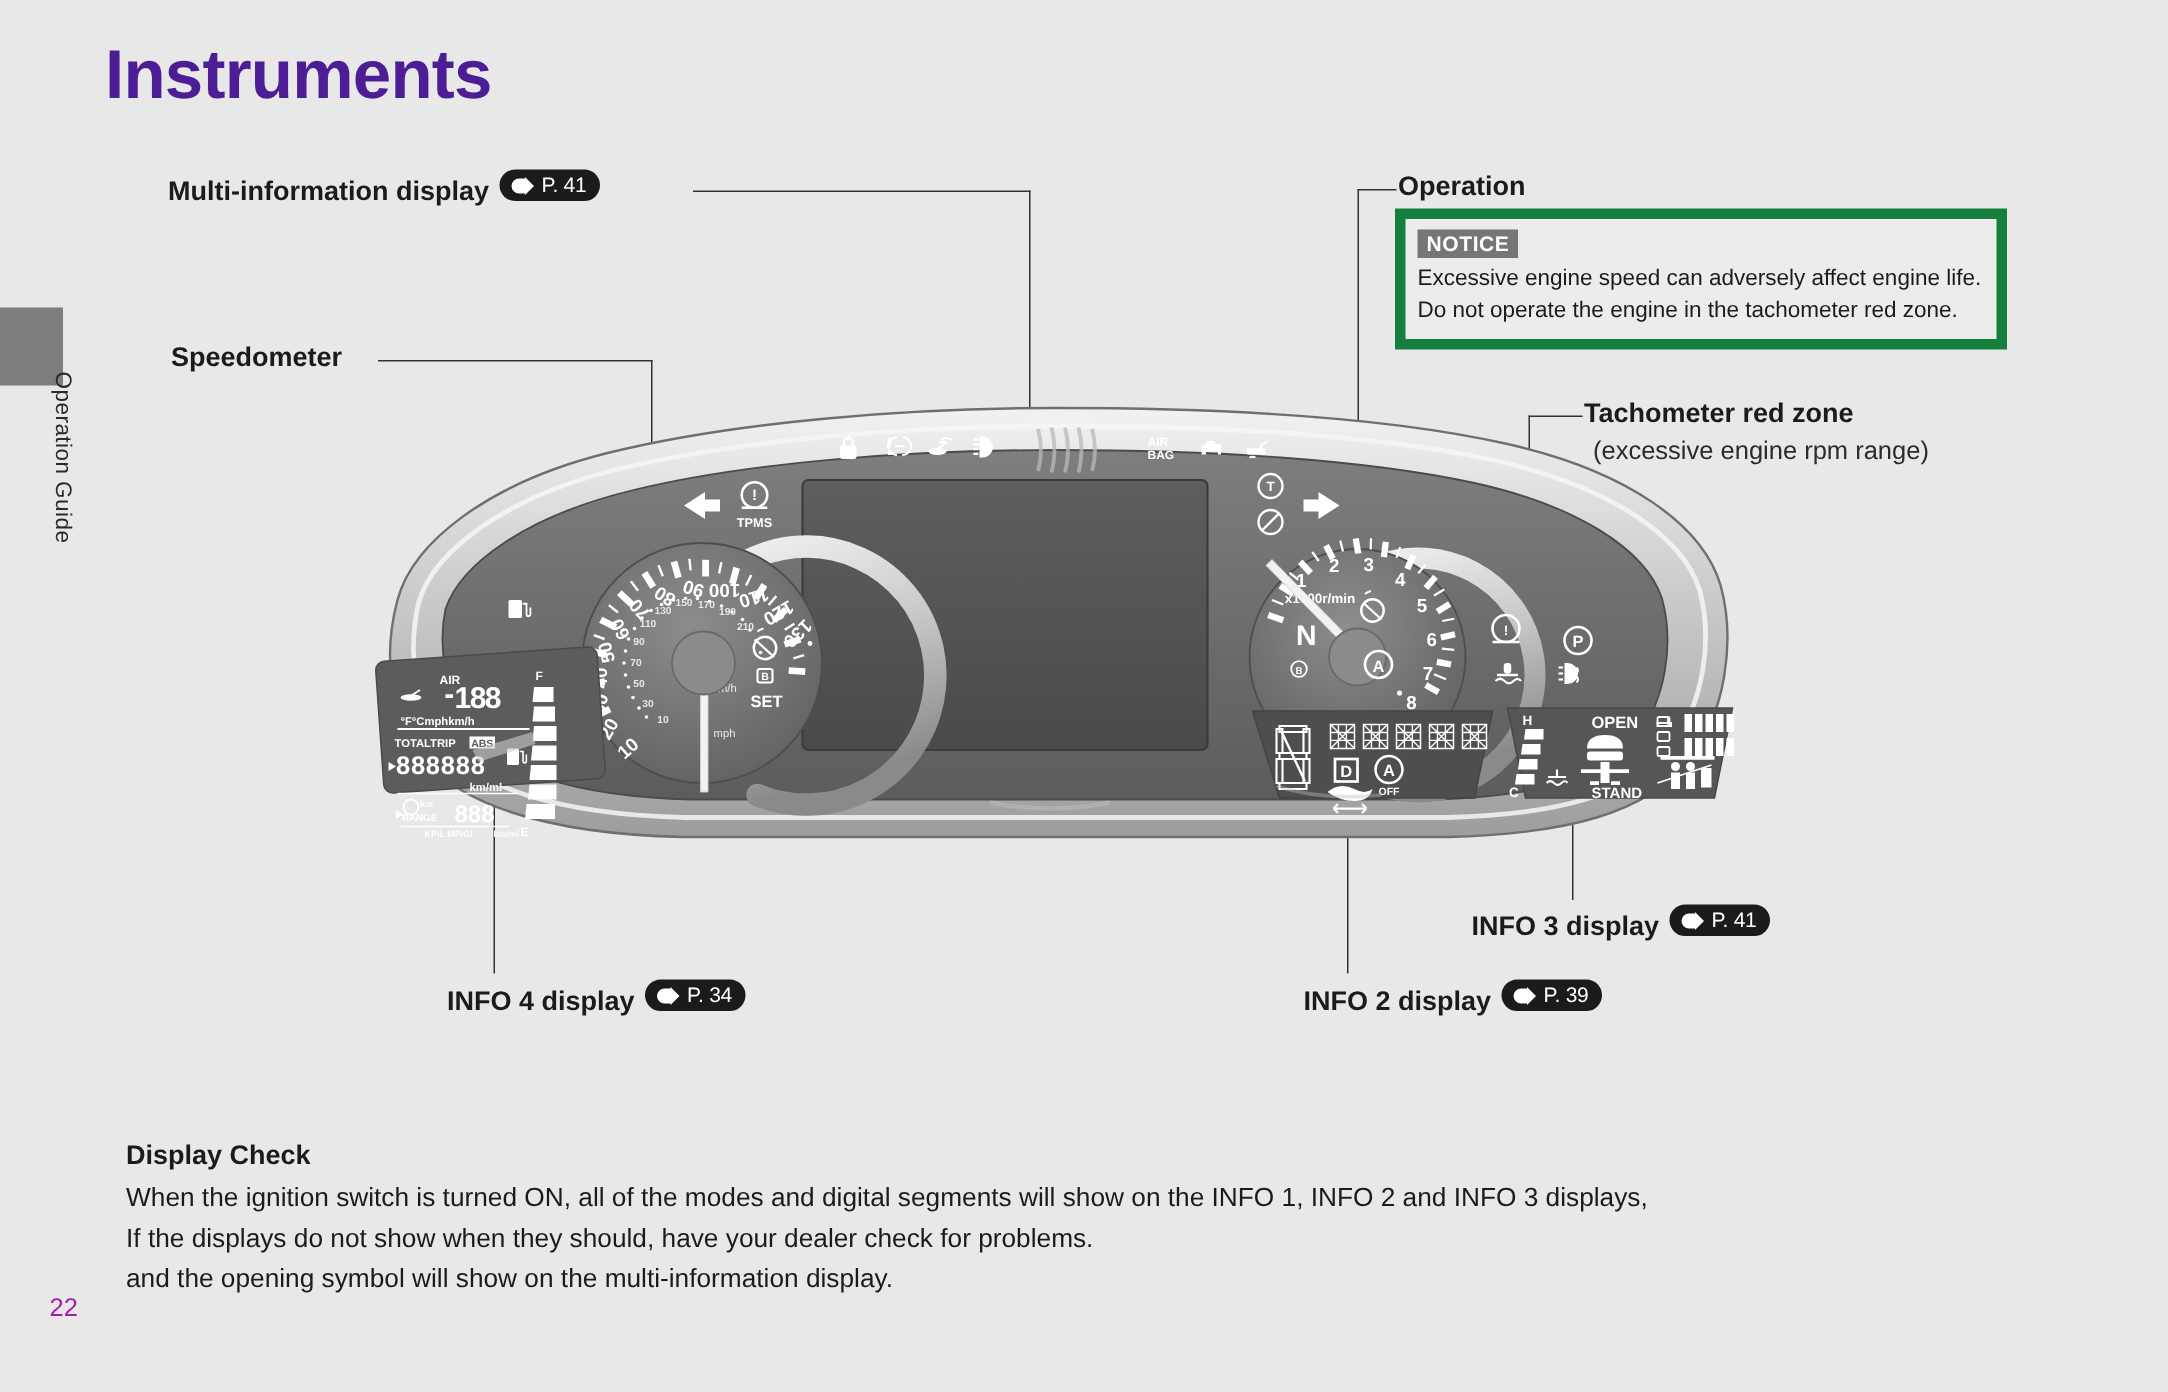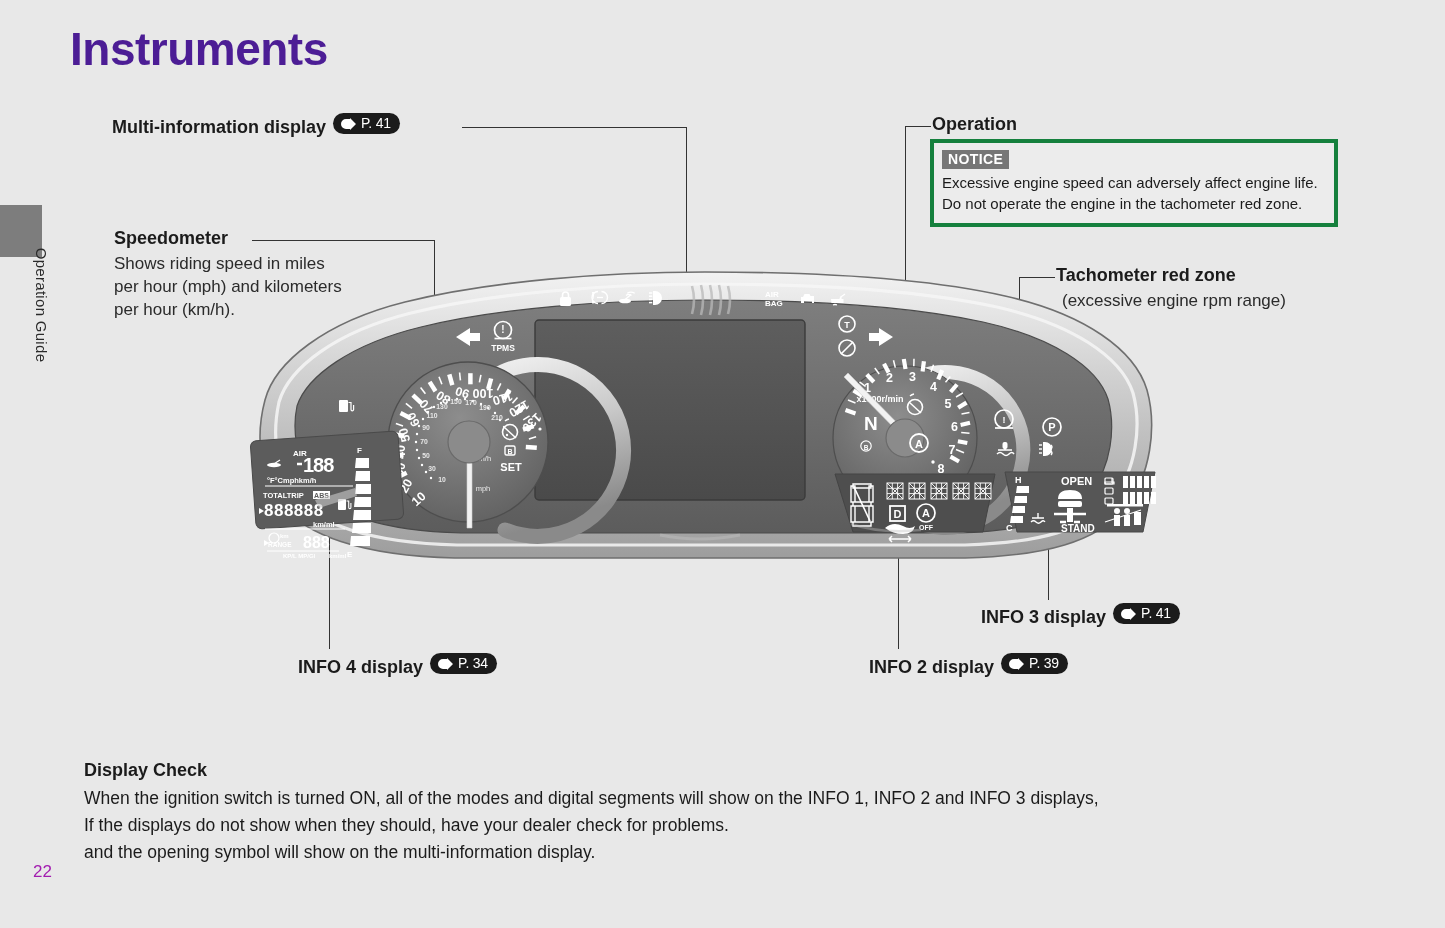--- a/index.html
+++ b/index.html
@@ -56,21 +56,21 @@
     vertical-align: 3px; margin-left: 7px;
     height: 21px;
   }
   .pill .arr { display: inline-block; width: 19px; height: 12px; }
   .pill .txt { letter-spacing: -0.2px; }
 
   
   .notice {
     position: absolute; left: 930px; top: 139px;
     width: 408px; padding: 7px 8px 8px 8px;
-    border: 4px solid #15803d; background: #ececec;
+    border: 7px solid #15803d; background: #ececec;
   }
   .notice .tag {
     display: inline-block; background: #767676; color: #fff;
     font-size: 14px; font-weight: bold; padding: 1px 6px 2px;
     letter-spacing: .4px; margin-bottom: 3px;
   }
   .notice .line { font-size: 15px; color: #1b1b1b; line-height: 1.42; white-space: nowrap;}
 
   
   .lead { position: absolute; background: #333; }
@@ -110,23 +110,20 @@
         <span class="txt">P. 41</span>
       </span>
   </div>
 
   <div class="lead h" style="left:462px; top:127px; width:225px;"></div>
   <div class="lead v" style="left:686px; top:127px; height:196px;"></div>
   <div class="diamond hollow" style="left:681px; top:318px;"></div>
 
   <div class="callout" style="left:114px; top:228px; width:300px;">
     <div class="head">Speedometer</div>
-    <div class="body" style="margin-top:4px;">Shows riding speed in miles
-per hour (mph) and kilometers
-per hour (km/h).</div>
   </div>
   <div class="lead h" style="left:252px; top:240px; width:183px;"></div>
   <div class="lead v" style="left:434px; top:240px; height:116px;"></div>
   <div class="diamond hollow" style="left:429px; top:350px;"></div>
 
   <div class="callout" style="left:932px; top:114px;">
     <div class="head">Operation</div>
   </div>
   <div class="lead h" style="left:905px; top:126px; width:26px;"></div>
   <div class="lead v" style="left:905px; top:126px; height:212px;"></div>

